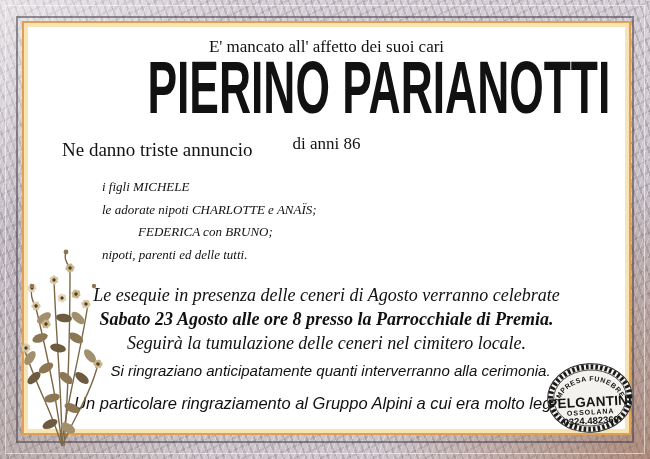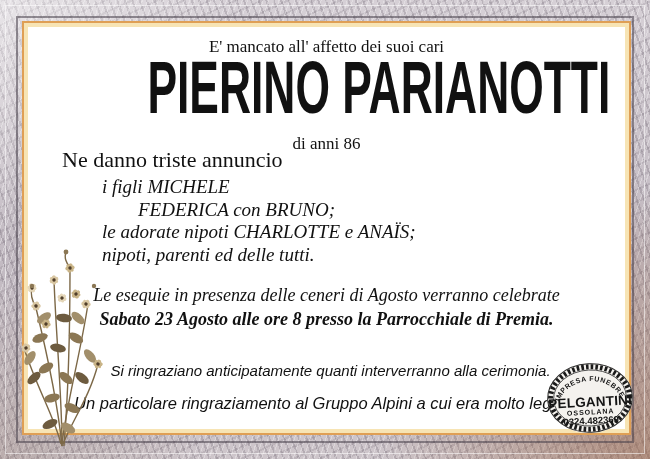--- a/index.html
+++ b/index.html
@@ -27,22 +27,22 @@
 
   
   .line{position:absolute;left:0;right:0;text-align:center;white-space:nowrap;}
   .intro{top:10px;font-size:17px;}
   .deceased-name{
     top:30px;height:62px;line-height:62px;
     font-family:"Liberation Sans", sans-serif;font-weight:bold;font-size:74px;
     transform:scaleX(.60);transform-origin:50% 50%;letter-spacing:0px;
   }
   .age{top:107px;font-size:17px;}
-  .announcement{position:absolute;left:34px;top:120px;font-size:22px;}
-  .family{position:absolute;left:0;top:149px;font-size:19px;font-style:italic;line-height:22.6px;}
+  .announcement{position:absolute;left:34px;top:112px;font-size:19px;}
+  .family{position:absolute;left:0;top:149px;font-size:13px;font-style:italic;line-height:22.6px;}
   .family .f-row{white-space:nowrap;}
   .ind-a{margin-left:74px;}
   .ind-b{margin-left:110px;}
   .ceremony{position:absolute;left:0;right:0;top:256px;font-size:18px;font-style:italic;line-height:24px;text-align:center;}
   .ceremony .c-row{white-space:nowrap;}
   .ceremony .c-bold{font-weight:bold;}
   .thanks-1{top:335px;font-family:"Liberation Sans", sans-serif;font-style:italic;font-size:15px;padding-left:8px;}
   .thanks-2{top:367px;font-family:"Liberation Sans", sans-serif;font-style:italic;font-size:16.5px;}
 
   
@@ -61,28 +61,29 @@
   <div class="mat"></div>
 
   <div class="paper">
     <div class="line intro">E' mancato all' affetto dei suoi cari</div>
     <div class="line deceased-name">PIERINO PARIANOTTI</div>
     <div class="line age">di anni 86</div>
     <div class="announcement">Ne danno triste annuncio</div>
 
     <div class="family">
       <div class="f-row ind-a">i figli MICHELE</div>
+      <div class="f-row ind-a">le adorate nipoti CHARLOTTE e ANAÏS;</div>
       <div class="f-row ind-b">FEDERICA con BRUNO;</div>
-      <div class="f-row ind-a">le adorate nipoti CHARLOTTE e ANAÏS;</div>
       <div class="f-row ind-a">nipoti, parenti ed delle tutti.</div>
     </div>
 
     <div class="ceremony">
       <div class="c-row">Le esequie in presenza delle ceneri di Agosto verranno celebrate</div>
       <div class="c-row c-bold">Sabato 23 Agosto alle ore 8 presso la Parrocchiale di Premia.</div>
+      <div class="c-row">Seguirà la tumulazione delle ceneri nel cimitero locale.</div>
     </div>
 
     <div class="line thanks-1">Si ringraziano anticipatamente quanti interverranno alla cerimonia.</div>
     <div class="line thanks-2">Un particolare ringraziamento al Gruppo Alpini a cui era molto legato.</div>
   </div>
 
   <svg class="flowers" width="112" height="202" viewBox="0 0 112 202" xmlns="http://www.w3.org/2000/svg">
     <defs>
       <g id="fl">
         <ellipse rx="2" ry="4.6"></ellipse>

